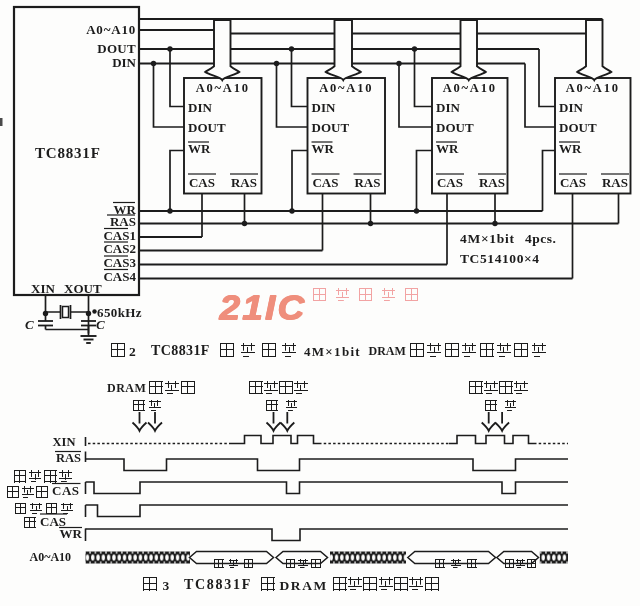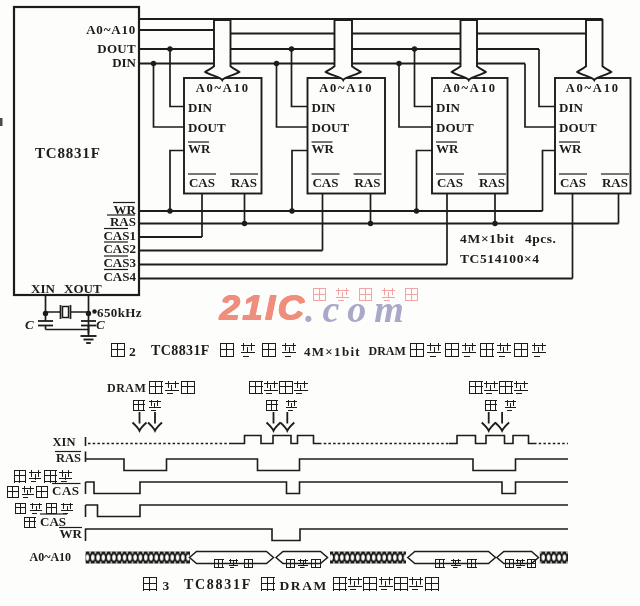--- a/index.html
+++ b/index.html
@@ -194,21 +194,20 @@
 <text x="81" y="461.5" font-family="Liberation Serif" font-size="12.5" font-weight="bold" fill="#1c1c1c" text-anchor="end">RAS</text>
 <line x1="55" y1="451.5" x2="81" y2="451.5" stroke="#1c1c1c" stroke-width="1.2"></line>
 <text x="82" y="538" font-family="Liberation Serif" font-size="13" font-weight="bold" fill="#1c1c1c" text-anchor="end">WR</text>
 <line x1="59" y1="527.5" x2="82" y2="527.5" stroke="#1c1c1c" stroke-width="1.2"></line>
 <text x="29.5" y="561" font-family="Liberation Serif" font-size="12" font-weight="bold" fill="#1c1c1c" text-anchor="start">A0~A10</text>
 <rect x="0" y="118" width="2.5" height="8" fill="#4a4a4a"></rect>
 <line x1="52" y1="483.5" x2="80.5" y2="483.5" stroke="#1c1c1c" stroke-width="1.2"></line>
 <line x1="40" y1="514" x2="67" y2="514" stroke="#1c1c1c" stroke-width="1.2"></line>
     </svg>
 <div class="ab" style="left:219px;top:287px;font-family:'Liberation Sans',sans-serif;font-style:italic;font-weight:bold;font-size:35px;color:#ef8e7c;letter-spacing:2px;transform:scaleX(1.06);transform-origin:0 0;text-shadow:1px 0 0 #ef8e7c,0 1px 0 #ef8e7c,1px 1px 0 #ef8e7c">21IC</div>
-<div class="ab" style="left:305px;top:287px;font-style:italic;font-weight:bold;font-size:38px;color:#a8a8c8;letter-spacing:8px">.com</div>
 <div class="ab" style="left:313px;top:287px;color:#f2a3a3;"><i class="z" style="width:13px;height:13px;margin-right:10.0px"></i><i class="z2" style="width:13px;height:13px;margin-right:10.0px"></i><i class="z" style="width:13px;height:13px;margin-right:10.0px"></i><i class="z2" style="width:13px;height:13px;margin-right:10.0px"></i><i class="z" style="width:13px;height:13px;margin-right:0.0px"></i></div>
 <div class="ab" style="left:111px;top:343px;color:#1c1c1c;"><i class="z" style="width:14px;height:14px;margin-right:0.0px"></i></div>
 <div class="ab" style="left:129px;top:343.5px;font-size:13.5px;font-weight:bold;">2</div>
 <div class="ab" style="left:151px;top:343px;font-size:14px;font-weight:bold;letter-spacing:0.4px">TC8831F</div>
 <div class="ab" style="left:220px;top:343px;color:#1c1c1c;"><i class="z" style="width:14px;height:14px;margin-right:6.8px"></i><i class="z2" style="width:14px;height:14px;margin-right:6.8px"></i><i class="z" style="width:14px;height:14px;margin-right:6.8px"></i><i class="z2" style="width:14px;height:14px;margin-right:0.0px"></i></div>
 <div class="ab" style="left:304px;top:343.5px;font-size:13px;font-weight:bold;letter-spacing:1.3px">4M×1bit</div>
 <div class="ab" style="left:368.5px;top:344px;font-size:12px;font-weight:bold;">DRAM</div>
 <div class="ab" style="left:410px;top:343px;color:#1c1c1c;"><i class="z" style="width:14px;height:14px;margin-right:3.4px"></i><i class="z2" style="width:14px;height:14px;margin-right:3.4px"></i><i class="z" style="width:14px;height:14px;margin-right:3.4px"></i><i class="z2" style="width:14px;height:14px;margin-right:3.4px"></i><i class="z" style="width:14px;height:14px;margin-right:3.4px"></i><i class="z2" style="width:14px;height:14px;margin-right:3.4px"></i><i class="z" style="width:14px;height:14px;margin-right:3.4px"></i><i class="z2" style="width:14px;height:14px;margin-right:0.0px"></i></div>
 <div class="ab" style="left:107px;top:380.5px;font-size:12px;font-weight:bold;letter-spacing:0.5px">DRAM</div>
 <div class="ab" style="left:149px;top:380px;color:#1c1c1c;"><i class="z" style="width:13.5px;height:13.5px;margin-right:2.7px"></i><i class="z2" style="width:13.5px;height:13.5px;margin-right:2.7px"></i><i class="z" style="width:13.5px;height:13.5px;margin-right:0.0px"></i></div>

